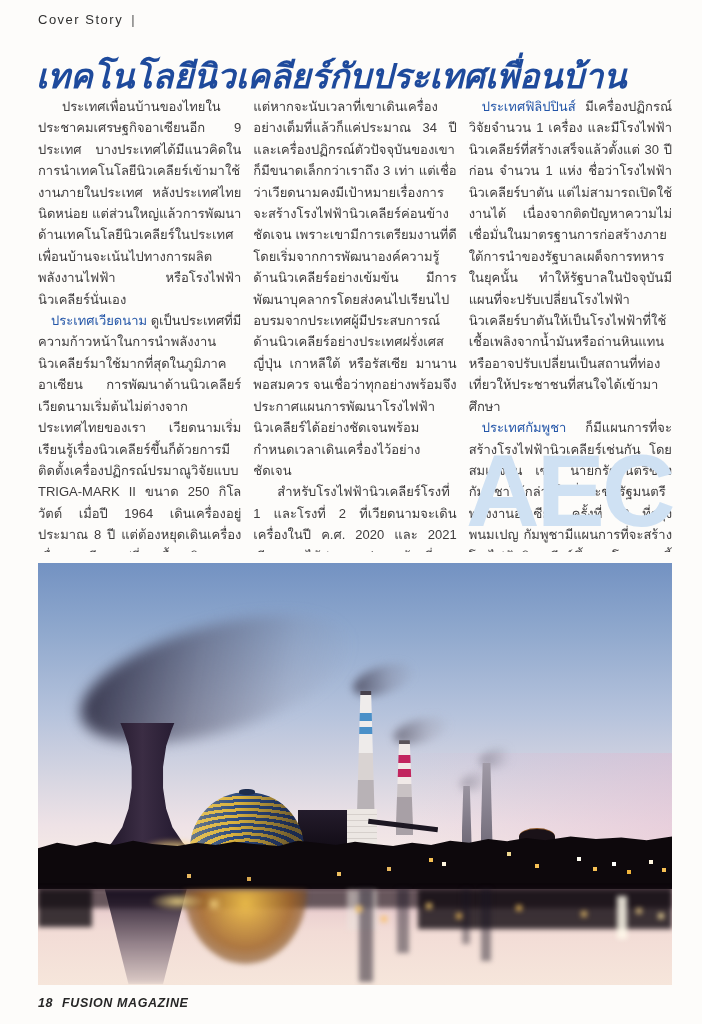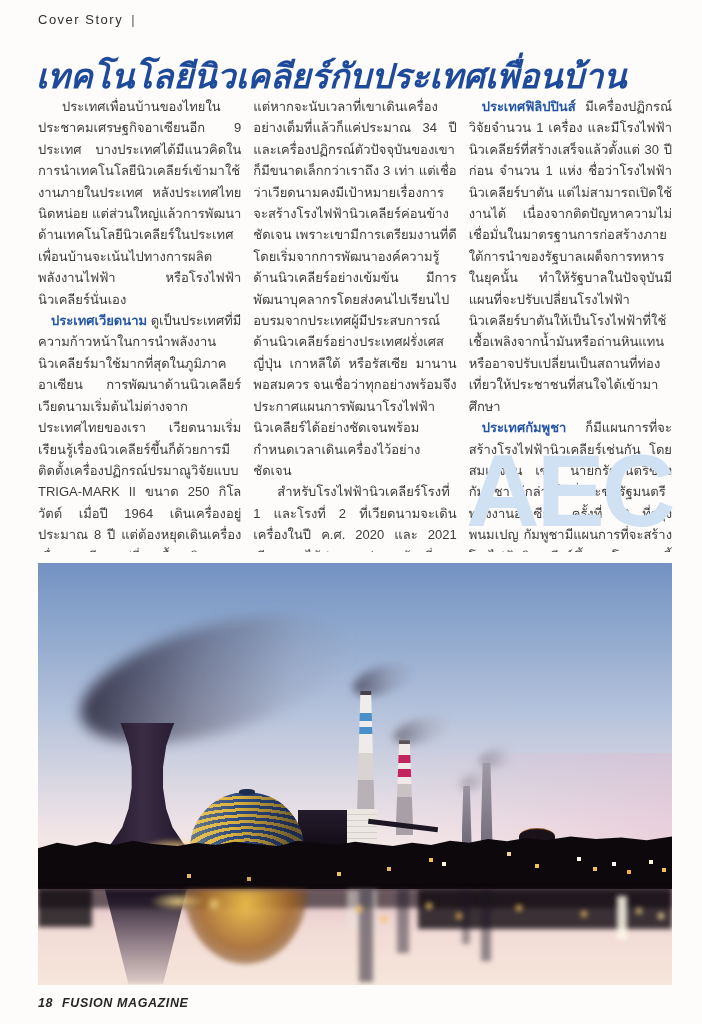--- a/index.html
+++ b/index.html
@@ -32,21 +32,21 @@
   }
   .col{
     width:204px;height:100%;overflow:hidden;
     font-size:13px;line-height:21.4px;color:var(--body_text,#3e3c3d);
     text-align:justify;
     overflow-wrap:break-word;word-break:break-word;
   }
   .col p{margin:0;text-indent:24px;}
   .col p.no-indent{text-indent:0;}
   .col p.lead-para{text-indent:13px;}
-  .col .lead{color:var(--lead_blue,#2456a8);font-weight:700;}
+  .col .lead{color:var(--lead_blue,#2456a8);font-weight:400;}
 
   
   .wm-acronym{
     position:absolute;left:466px;top:440px;width:240px;
     font-size:102px;line-height:1;font-weight:700;letter-spacing:-3px;
     color:var(--watermark_blue,#cfe1f3);
   }
   .wm-subtitle{
     position:absolute;left:400px;top:531px;width:272px;text-align:right;
     font-size:13px;letter-spacing:.4px;

